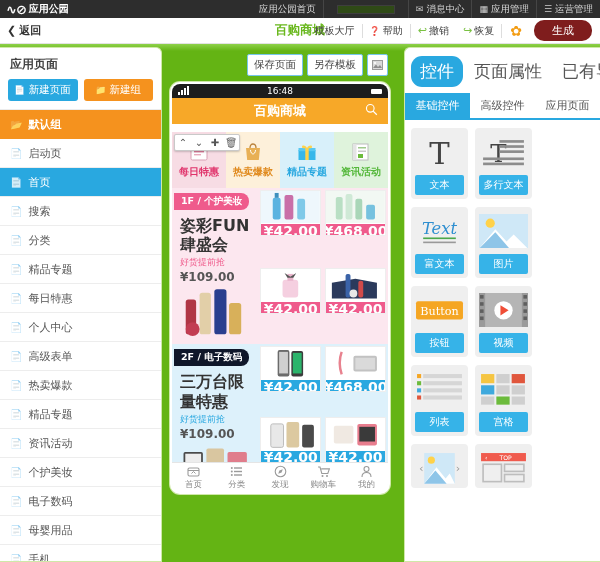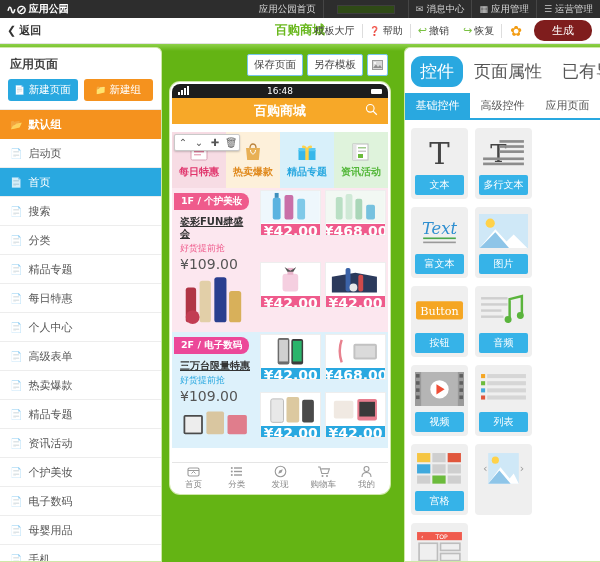--- a/index.html
+++ b/index.html
@@ -117,23 +117,23 @@
     box-shadow:0 1px 2px rgba(0,0,0,.2);
   }
   .ft{ width:16px; height:15px; display:flex; align-items:center; justify-content:center;
        font-size:10px; color:#555; cursor:pointer; }
   .floor{ display:flex; }
   .floor-left{ width:40%; padding:5px 8px; position:relative; }
   .floor-tag{
     display:inline-block; color:#fff; font-size:9.5px; font-weight:bold;
     padding:2px 7px; border-radius:0 8px 8px 0; margin:0 0 6px -6px;
   }
-  .floor-title{ font-size:10px; font-weight:bold; color:#d8396b; line-height:1.2;text-decoration:underline; }
+  .floor-title{ font-size:16px; font-weight:bold; color:#d8396b; line-height:1.2; }
   .floor-sub{ font-size:9px; color:#e86a96; margin-top:2px; }
-  .floor-price{ font-size:14px; color:#555; margin-top:1px; }
+  .floor-price{ font-size:12px; color:#555; margin-top:1px;font-weight:bold; }
   .floor-grid{ width:60%; display:flex; flex-wrap:wrap; }
   .cellbox{ width:50%; padding:2px; }
   .prod{ background:#fff; border:1px solid #eee; position:relative; height:46px; overflow:hidden;}
   .prod .img{ height:33px; display:block; width:100%; }
   .price{
     height:13px; color:#fff; font-size:14px; display:flex; align-items:center;
     justify-content:center; font-weight:bold;
   }
   .tabbar{
     position:absolute; left:0; right:0; bottom:0; height:30px; background:#fff;
@@ -439,21 +439,21 @@
                       <rect x="20" y="5" width="5" height="24" rx="2" fill="#3b63a8"></rect>
                       <rect x="33" y="12" width="5" height="17" rx="2" fill="#d04a4a"></rect>
                       <circle cx="28" cy="25" r="4" fill="#e8e8e8"></circle>
                     </svg></div>
                   <div class="price" style="background:#ef5b8c">¥42.00</div>
                 </div>
               </div>
             </div>
           </div>
           <div class="floor" style="background: rgb(221, 241, 251);">
-            <div class="floor-left"><div class="floor-tag" style="background:#ec4899">2F / 电子数码</div><div class="floor-title" style="color:#333">三万台限量特惠</div><div class="floor-sub" style="color:#29a8e0">好货提前抢</div><div class="floor-price">¥109.00</div><div><svg viewBox="0 0 80 40" style="width:100%;height:36px">
+            <div class="floor-left"><div class="floor-tag" style="background:#0f172a">2F / 电子数码</div><div class="floor-title" style="color:#333">三万台限量特惠</div><div class="floor-sub" style="color:#29a8e0">好货提前抢</div><div class="floor-price">¥109.00</div><div><svg viewBox="0 0 80 40" style="width:100%;height:36px">
                   <rect width="80" height="40" fill="none"></rect>
                   <rect x="4" y="12" width="22" height="22" rx="2" fill="#4a4a4a"></rect>
                   <rect x="6" y="14" width="18" height="18" fill="#ededed"></rect>
                   <rect x="30" y="8" width="20" height="26" rx="2" fill="#d9c6a0"></rect>
                   <rect x="54" y="12" width="22" height="22" rx="2" fill="#e07d8c"></rect>
                 </svg></div></div>
             <div class="floor-grid">
               <div class="cellbox">
                 <div class="prod">
                   <div class="img"><svg viewBox="0 0 60 33" preserveAspectRatio="none">
@@ -604,34 +604,20 @@
           <div class="w-lb">图片</div>
         </div>
         <div class="w">
           <div class="w-art">
             <svg viewBox="0 0 48 34">
               <rect x="1" y="8" width="46" height="18" rx="2" fill="#f5a623"></rect>
               <text x="24" y="22" font-family="DejaVu Serif,serif" font-size="11" text-anchor="middle" fill="#fff">Button</text>
             </svg>
           </div>
           <div class="w-lb">按钮</div>
-        </div>
-        <div class="w">
-          <div class="w-art">
-            <svg viewBox="0 0 48 34">
-              <rect x="2" y="4" width="26" height="2.4" fill="#cfcfcf"></rect>
-              <rect x="2" y="10" width="26" height="2.4" fill="#cfcfcf"></rect>
-              <rect x="2" y="16" width="20" height="2.4" fill="#cfcfcf"></rect>
-              <rect x="2" y="22" width="22" height="2.4" fill="#cfcfcf"></rect>
-              <path d="M30 26V6l12-3v19" fill="none" stroke="#5ab43c" stroke-width="2.4"></path>
-              <circle cx="28.5" cy="26" r="3.4" fill="#5ab43c"></circle>
-              <circle cx="40.5" cy="22" r="3.4" fill="#5ab43c"></circle>
-            </svg>
-          </div>
-          <div class="w-lb">音频</div>
         </div>
         <div class="w">
           <div class="w-art">
             <svg viewBox="0 0 48 34">
               <rect width="48" height="34" fill="#9a9a9a"></rect>
               <rect x="6" y="0" width="36" height="34" fill="#b5b5b5"></rect>
               <g fill="#5f5f5f">
                 <rect x="1" y="2" width="3.5" height="3.5"></rect>
                 <rect x="1" y="9" width="3.5" height="3.5"></rect>
                 <rect x="1" y="16" width="3.5" height="3.5"></rect>

